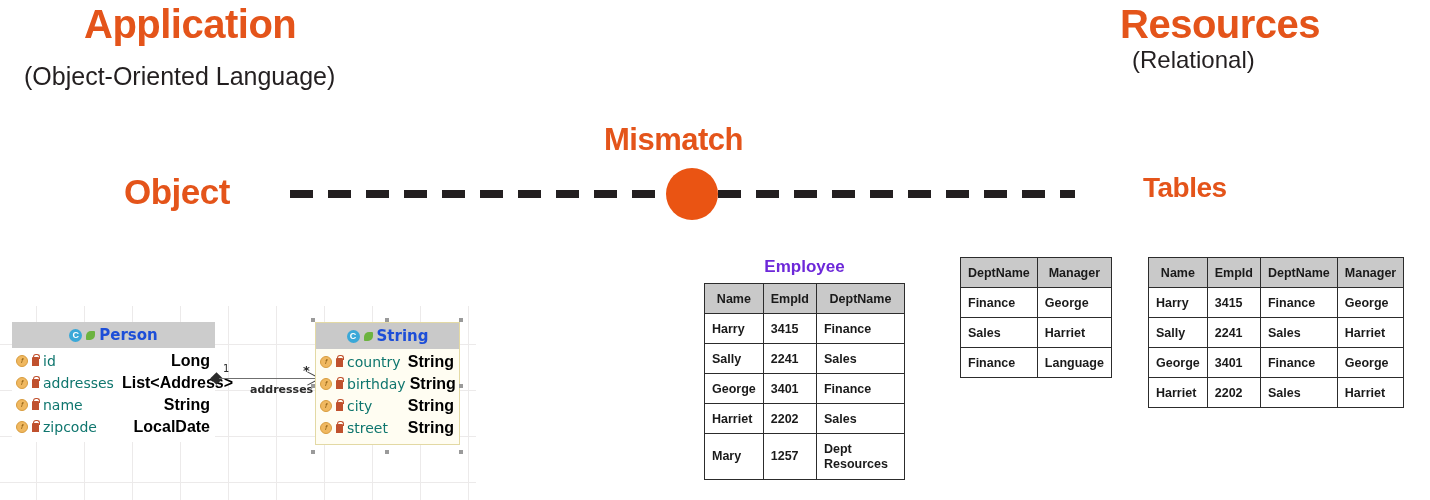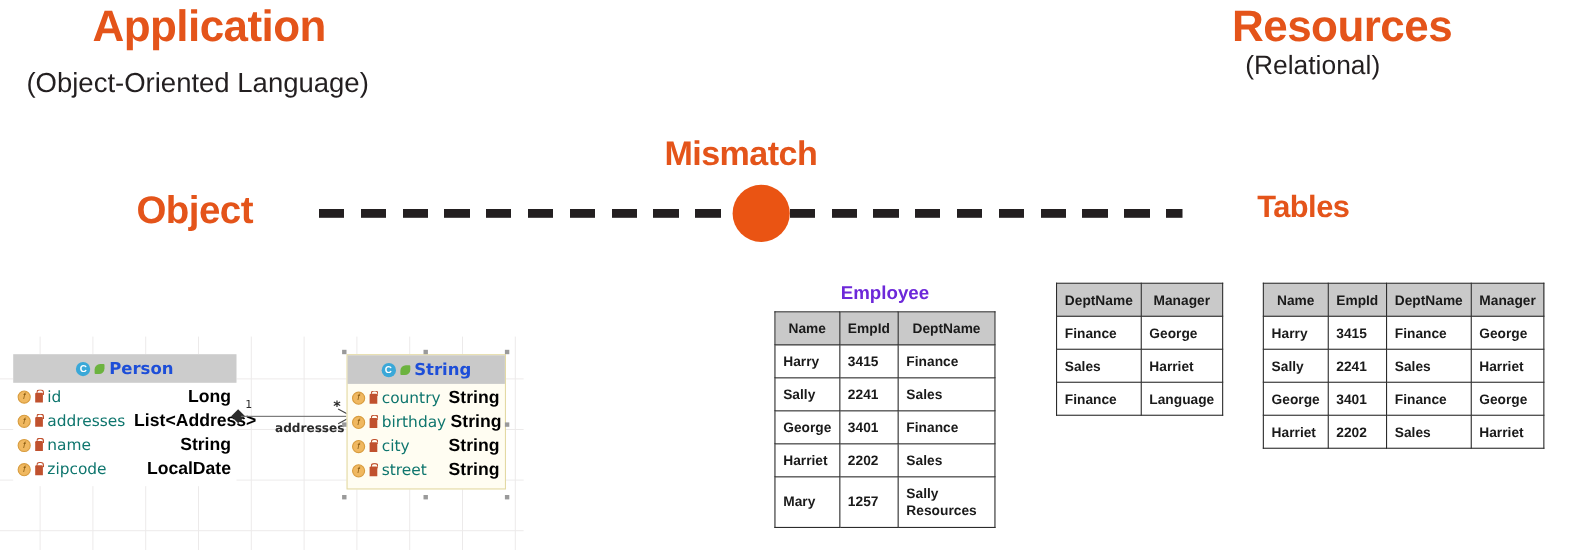--- a/index.html
+++ b/index.html
@@ -373,21 +373,21 @@
         <td>Finance</td>
       </tr>
       <tr>
         <td>Harriet</td>
         <td>2202</td>
         <td>Sales</td>
       </tr>
       <tr>
         <td class="tall">Mary</td>
         <td class="tall">1257</td>
-        <td class="tall" style="width:88px;">Sally Resources</td>
+        <td class="tall" style="width:88px;">Dept Resources</td>
       </tr>
     </tbody>
   </table>
 </div>
 
 <div class="rt-wrap" id="rt-dept">
   <table class="rt">
     <thead>
       <tr>
         <th>DeptName</th>

